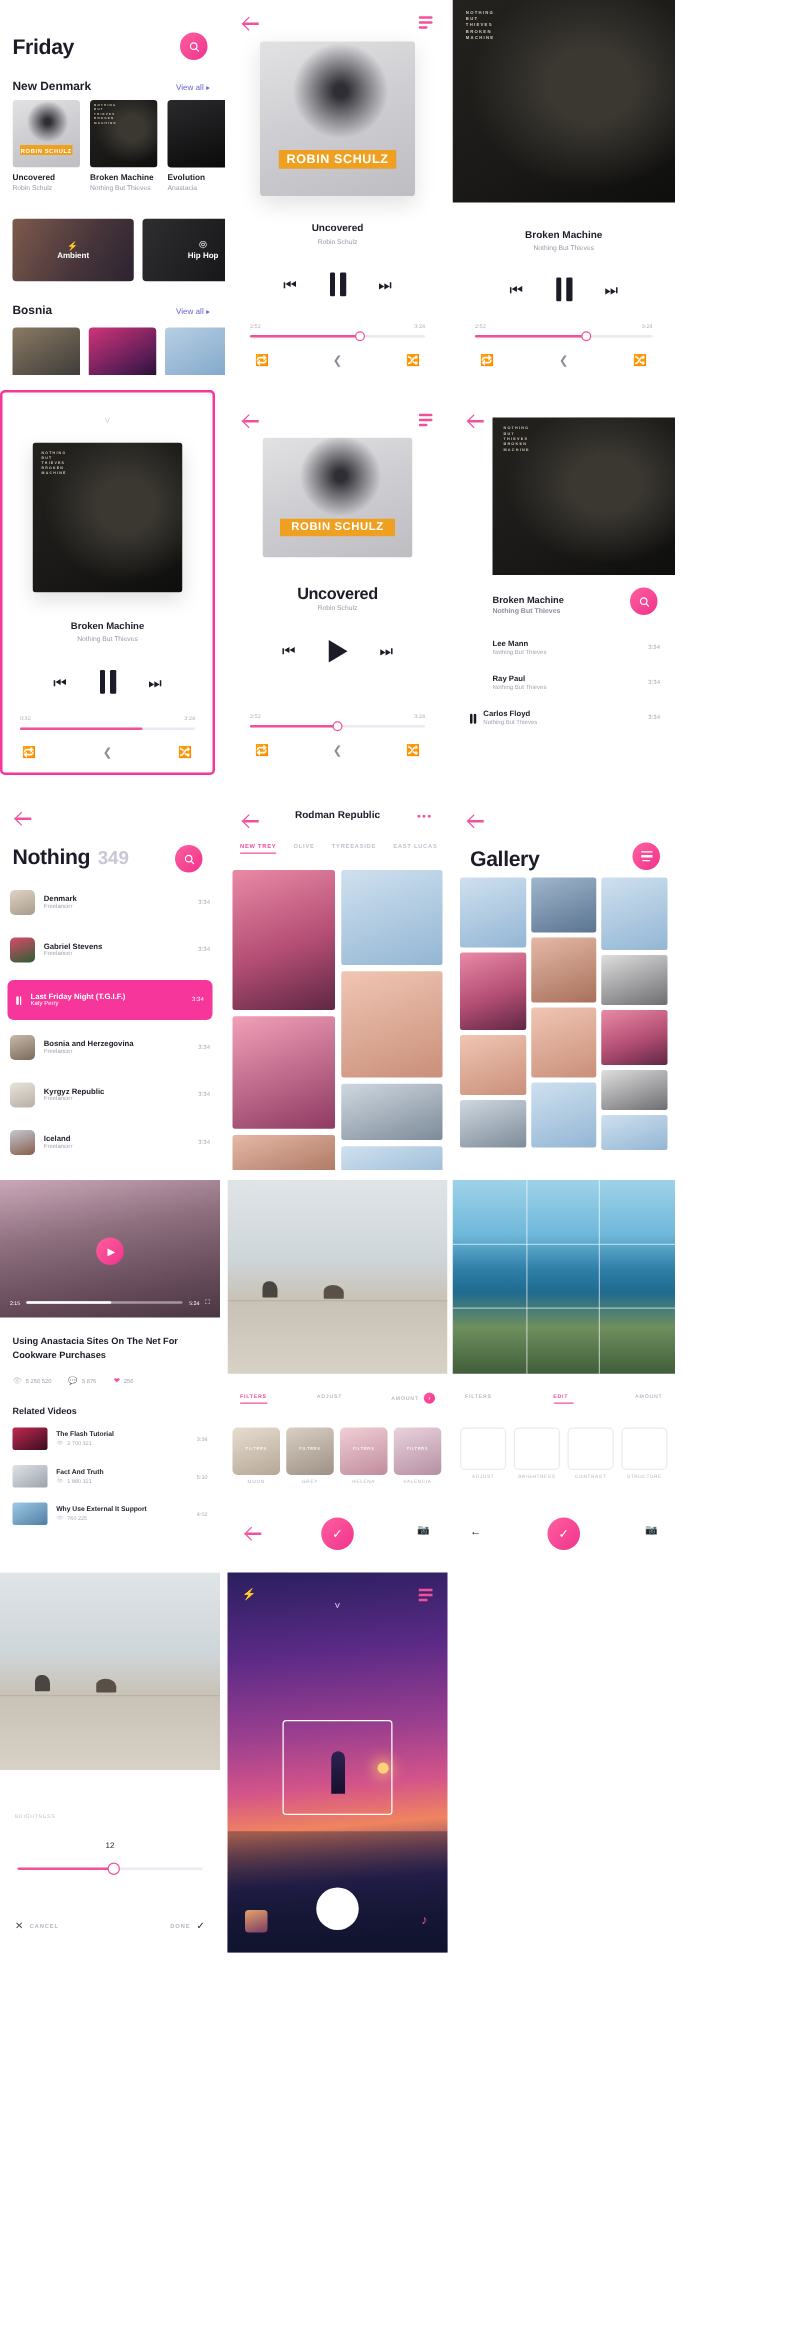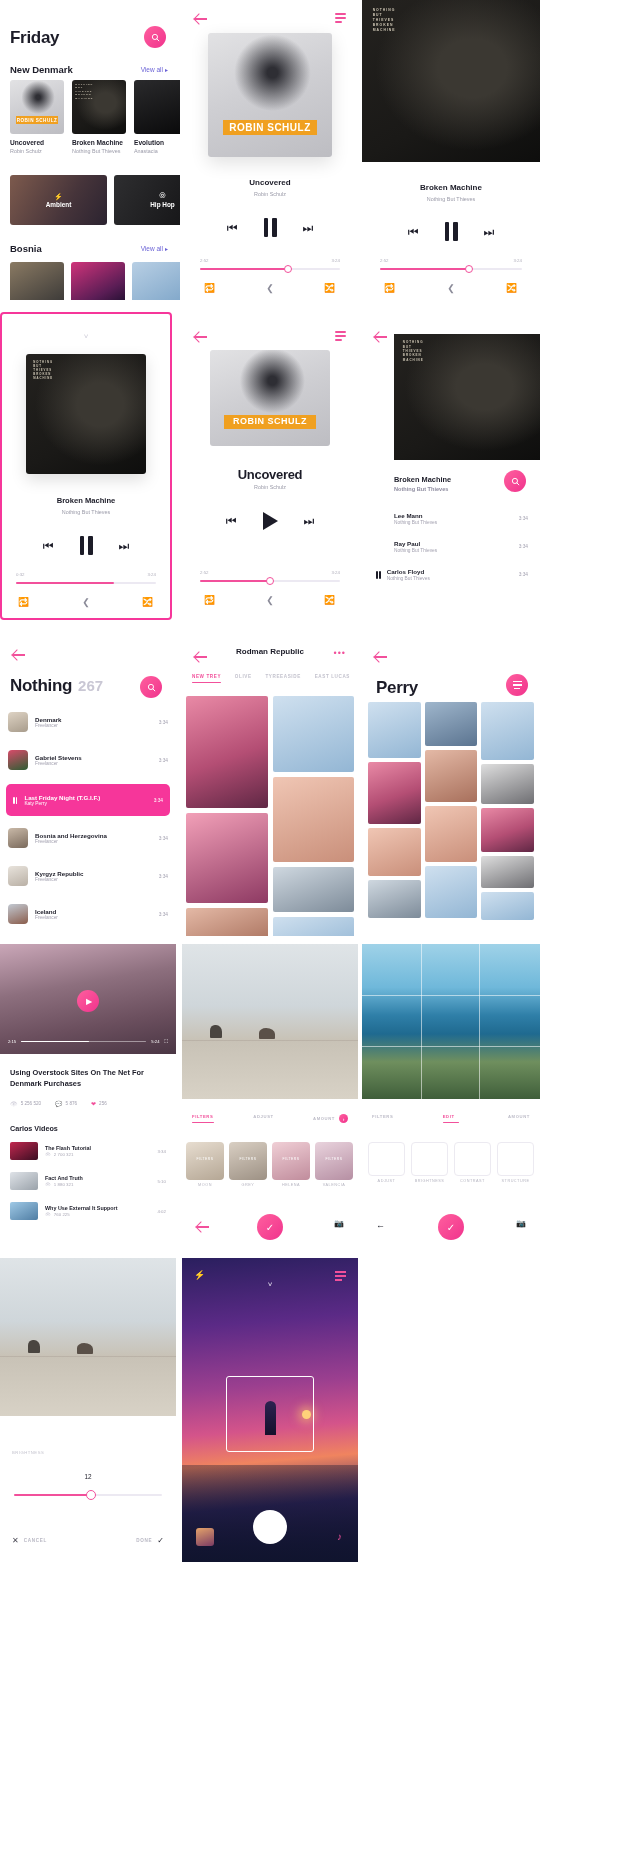--- a/index.html
+++ b/index.html
@@ -399,21 +399,21 @@
         <span class="row-time">3:34</span>
       </div>
     </div>
   </div>
 
   <div class="screen" style="left:0;top:636px;width:176px;height:300px;">
     <div class="back-arrow" style="position:absolute;left:12px;top:12px;"></div>
 
     <div style="position:absolute;left:10px;top:40px;display:flex;align-items:baseline;gap:6px;">
       <span class="title-lg">Nothing</span>
-      <span style="font-size:15px;font-weight:bold;color:#c9c7d4;">267</span>
+      <span style="font-size:15px;font-weight:bold;color:#c9c7d4;">349</span>
     </div>
     <div class="pink-circle" style="position:absolute;right:14px;top:40px;width:22px;height:22px;">
       <svg width="9" height="9" viewBox="0 0 16 16">
         <circle cx="7" cy="7" r="4.6" fill="none" stroke="#fff" stroke-width="1.7"></circle>
         <line x1="10.4" y1="10.4" x2="14" y2="14" stroke="#fff" stroke-width="1.7" stroke-linecap="round"></line>
       </svg>
     </div>
 
     <div style="position:absolute;left:8px;right:8px;top:76px;display:flex;align-items:center;gap:7px;">
       <div class="list-thumb lt-1"></div>
@@ -498,21 +498,21 @@
         <div class="g-b" style="height:76px;border-radius:2px;"></div>
         <div class="g-e" style="height:85px;border-radius:2px;"></div>
         <div class="g-d" style="height:45px;border-radius:2px;"></div>
         <div class="g-b" style="height:34px;border-radius:2px;"></div>
       </div>
     </div>
   </div>
 
   <div class="screen" style="left:362px;top:636px;width:178px;height:300px;">
     <div class="back-arrow" style="position:absolute;left:12px;top:14px;"></div>
-    <div style="position:absolute;left:14px;top:42px;" class="title-lg">Perry</div>
+    <div style="position:absolute;left:14px;top:42px;" class="title-lg">Gallery</div>
     <div class="pink-circle" style="position:absolute;right:12px;top:38px;width:22px;height:22px;">
       <div style="display:flex;flex-direction:column;gap:2px;align-items:center;">
         <span style="display:block;width:9px;height:1.4px;background:#fff;"></span>
         <span style="display:block;width:9px;height:1.4px;background:#fff;"></span>
         <span style="display:block;width:6px;height:1.4px;background:#fff;"></span>
       </div>
     </div>
 
     <div style="position:absolute;left:6px;right:6px;top:66px;display:flex;gap:4px;">
       <div style="flex:1;display:flex;flex-direction:column;gap:4px;">
@@ -545,38 +545,38 @@
       <div style="position:absolute;left:8px;right:8px;bottom:9px;display:flex;align-items:center;gap:5px;">
         <span style="font-size:4.2px;color:#fff;">2:15</span>
         <div style="flex:1;height:1.6px;background:rgba(255,255,255,.45);border-radius:2px;position:relative;">
           <div style="position:absolute;left:0;top:0;height:1.6px;width:54%;background:#fff;border-radius:2px;"></div>
         </div>
         <span style="font-size:4.2px;color:#fff;">5:24</span>
         <span style="font-size:5px;color:#fff;">⛶</span>
       </div>
     </div>
 
-    <div class="vid-title" style="position:absolute;left:10px;right:12px;top:124px;">Using Overstock Sites On The Net For Denmark Purchases</div>
+    <div class="vid-title" style="position:absolute;left:10px;right:12px;top:124px;">Using Anastacia Sites On The Net For Cookware Purchases</div>
 
     <div style="position:absolute;left:10px;top:156px;display:flex;align-items:center;gap:14px;">
       <span style="display:flex;align-items:center;gap:3px;">
         <span style="font-size:6px;color:#c9c7d4;">👁</span>
         <span class="meta-s">5 256 520</span>
       </span>
       <span style="display:flex;align-items:center;gap:3px;">
         <span style="font-size:6px;color:#c9c7d4;">💬</span>
         <span class="meta-s">5 876</span>
       </span>
       <span style="display:flex;align-items:center;gap:3px;">
         <span style="font-size:6px;color:#f2509b;">❤</span>
         <span class="meta-s">256</span>
       </span>
     </div>
 
-    <div style="position:absolute;left:10px;top:180px;font-size:7.2px;font-weight:bold;color:#1c1c28;">Carlos Videos</div>
+    <div style="position:absolute;left:10px;top:180px;font-size:7.2px;font-weight:bold;color:#1c1c28;">Related Videos</div>
 
     <div style="position:absolute;left:10px;right:10px;top:198px;display:flex;align-items:center;gap:7px;">
       <div style="width:28px;height:18px;border-radius:2px;background:linear-gradient(150deg,#c2284f,#3a0e22);"></div>
       <div style="flex:1;">
         <div class="rv-title">The Flash Tutorial</div>
         <div style="display:flex;align-items:center;gap:3px;margin-top:1px;">
           <span style="font-size:4.6px;color:#c9c7d4;">👁</span>
           <span class="rv-meta">2 700 321</span>
         </div>
       </div>

